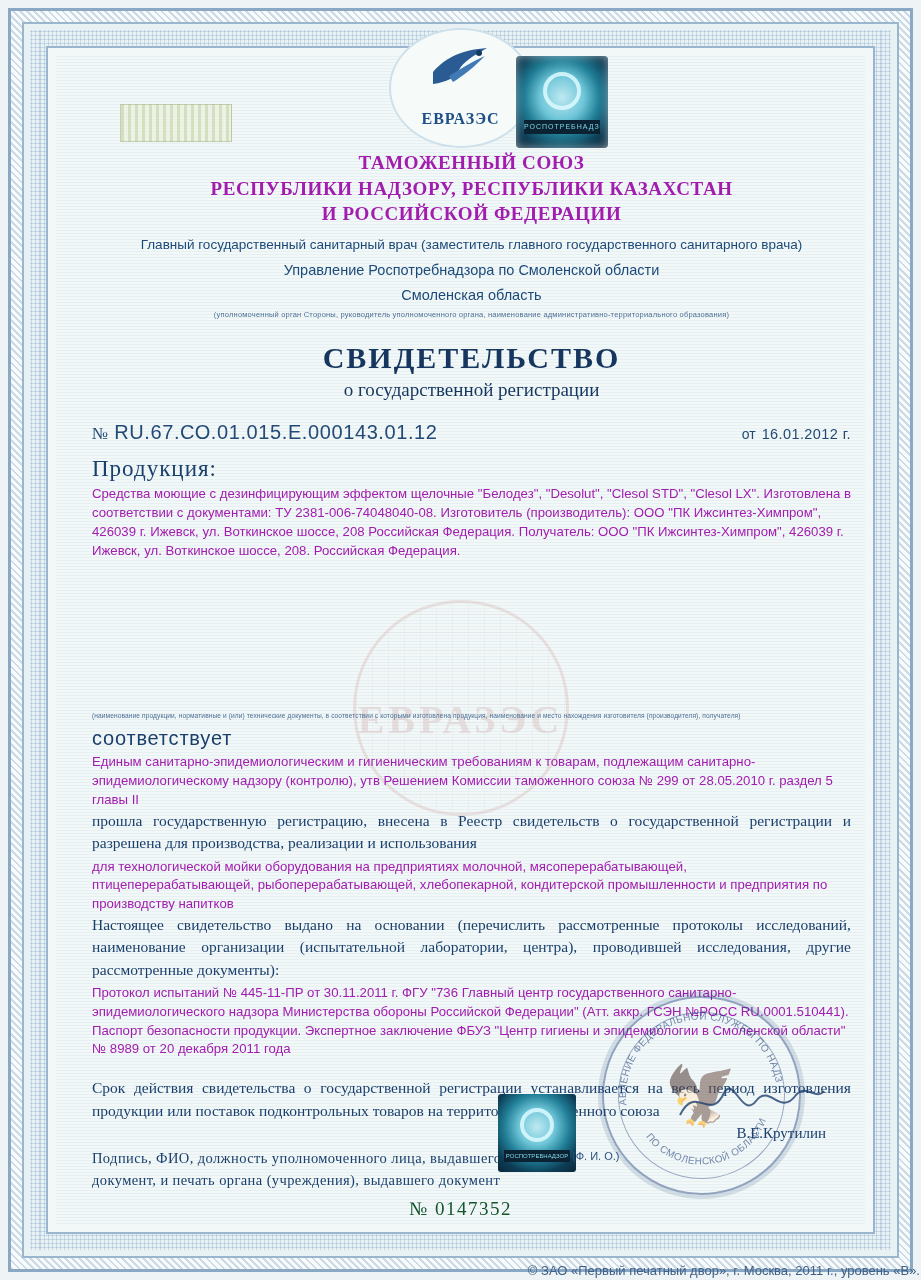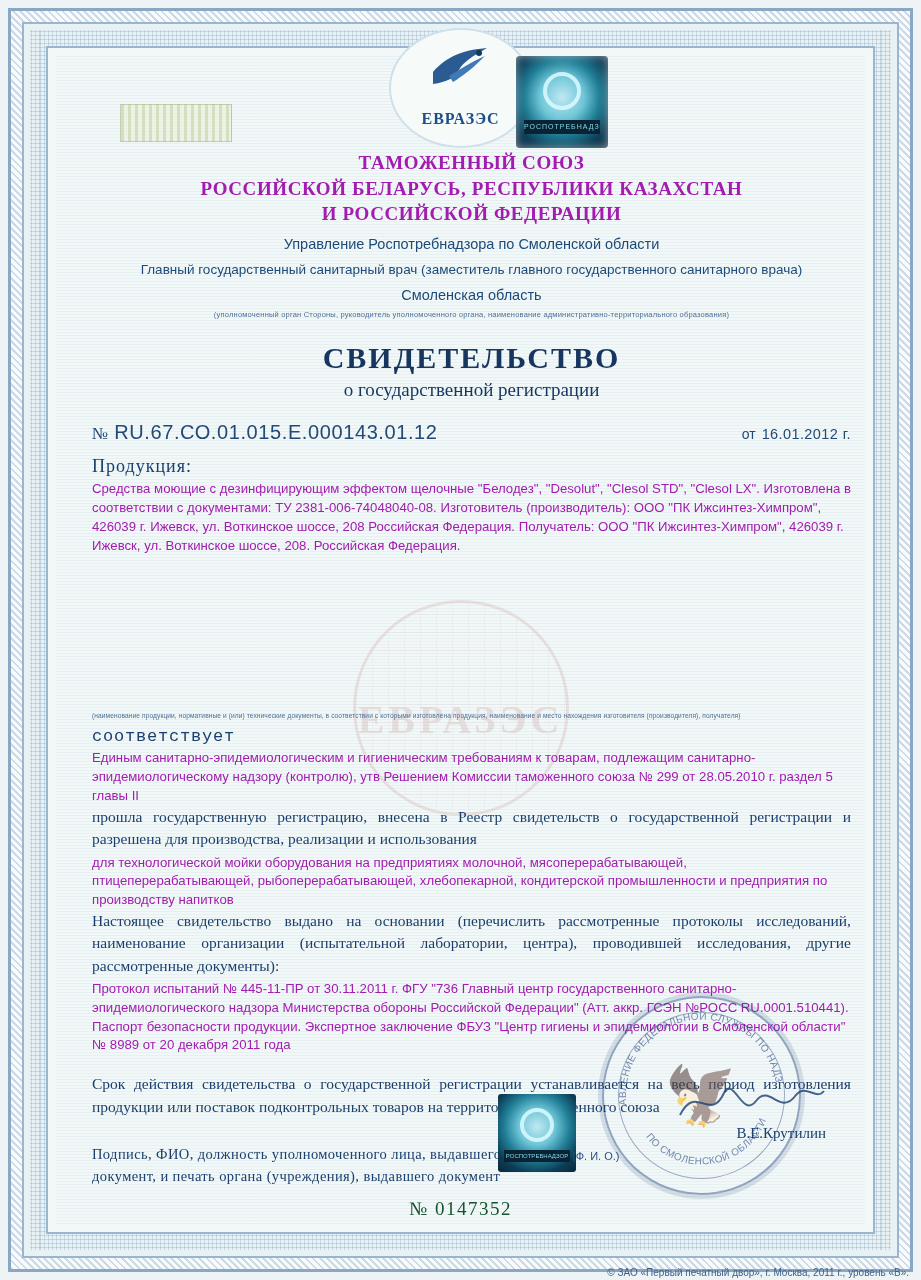--- a/index.html
+++ b/index.html
@@ -248,21 +248,21 @@
     font-size: 20px;
     letter-spacing: 0.6px;
   }
   .numrow .spacer { flex: 1; }
   .numrow .from-label { margin-right: 6px; font-size: 14px; }
   .numrow .date { font-size: 14.5px; letter-spacing: 0.4px; }
 
   .section-label {
     margin-top: 12px;
     font-family: "Liberation Serif", serif;
-    font-size: 18px;
+    font-size: 23px;
     letter-spacing: 1px;
     color: #1a3f6d;
   }
   .body-text {
     margin-top: 3px;
     font-size: 13.2px;
     line-height: 1.42;
     color: #a21caf;
     text-align: left;
   }
@@ -278,22 +278,22 @@
 
   .tiny-caption {
     margin-top: 6px;
     font-size: 6.6px;
     color: #4d6f96;
     letter-spacing: 0.1px;
   }
 
   .sootv {
     margin-top: 8px;
-    font-family: Liberation Mono, monospace;
-    font-size: 17px;
+    font-family: Liberation Sans, sans-serif;
+    font-size: 20px;
     letter-spacing: 0.8px;
     color: #1a3f6d;
   }
 
   .footer-block { margin-top: 18px; }
   .sign-block {
     margin-top: 26px;
     font-family: "Liberation Serif", serif;
     font-size: 14.5px;
     line-height: 1.5;
@@ -402,23 +402,23 @@
     position: absolute;
     right: 95px;
     bottom: 155px;
     width: 150px;
     height: 50px;
     opacity: 0.8;
   }
 
   .bottom-credit {
     position: absolute;
-    right: 12px;
+    right: 1px;
     bottom: 2px;
-    font-size: 10px;
+    font-size: 13px;
     color: #3e5f86;
   }
 </style>
 </head>
 <body>
 
 <div class="cert">
 
   <div class="frame-outer"></div>
   <div class="frame-mid"></div>
@@ -442,24 +442,24 @@
 
   <div class="holo-left"></div>
   <div class="holo-right">
     <div class="holo-strip">РОСПОТРЕБНАДЗОР</div>
   </div>
 
   <div class="content">
 
     <div class="title-block">
       <div class="t-union">ТАМОЖЕННЫЙ СОЮЗ</div>
-      <div class="t-union line2">РОССИЙСКОЙ БЕЛАРУСЬ, РЕСПУБЛИКИ КАЗАХСТАН</div>
+      <div class="t-union line2">РЕСПУБЛИКИ НАДЗОРУ, РЕСПУБЛИКИ КАЗАХСТАН</div>
       <div class="t-union">И РОССИЙСКОЙ ФЕДЕРАЦИИ</div>
+      <div class="org-line small">Главный государственный санитарный врач (заместитель главного государственного санитарного врача)</div>
       <div class="org-line">Управление Роспотребнадзора по Смоленской области</div>
-      <div class="org-line small">Главный государственный санитарный врач (заместитель главного государственного санитарного врача)</div>
       <div class="org-line">Смоленская область</div>
       <div class="caption">(уполномоченный орган Стороны, руководитель уполномоченного органа, наименование административно-территориального образования)</div>
     </div>
 
     <div class="main-title">СВИДЕТЕЛЬСТВО</div>
     <div class="sub-title">о государственной регистрации</div>
 
     <div class="numrow">
       <span class="no-sign">№</span>
       <span class="regno">RU.67.СО.01.015.Е.000143.01.12</span>

